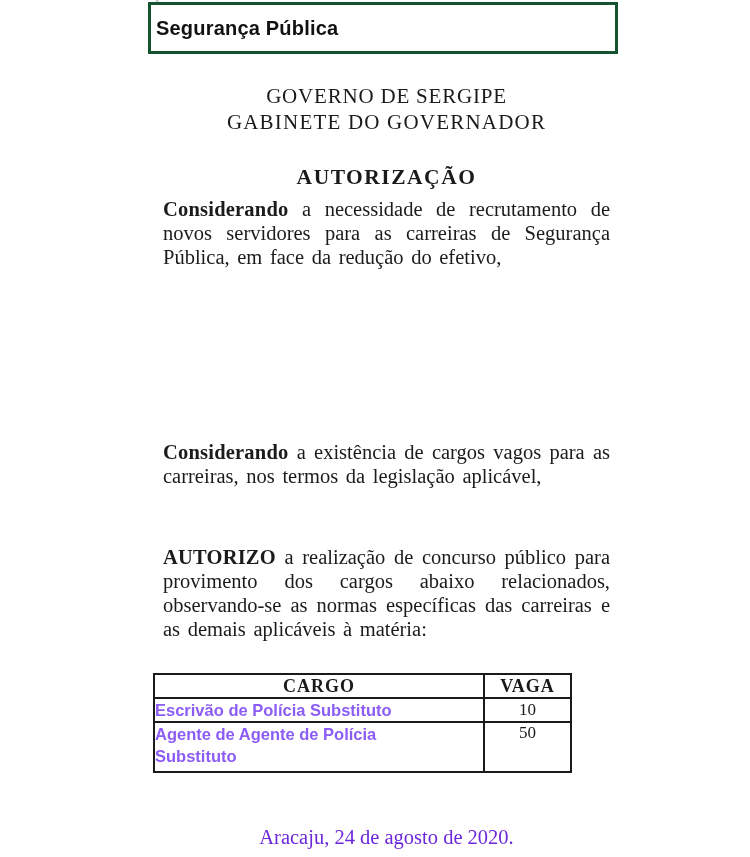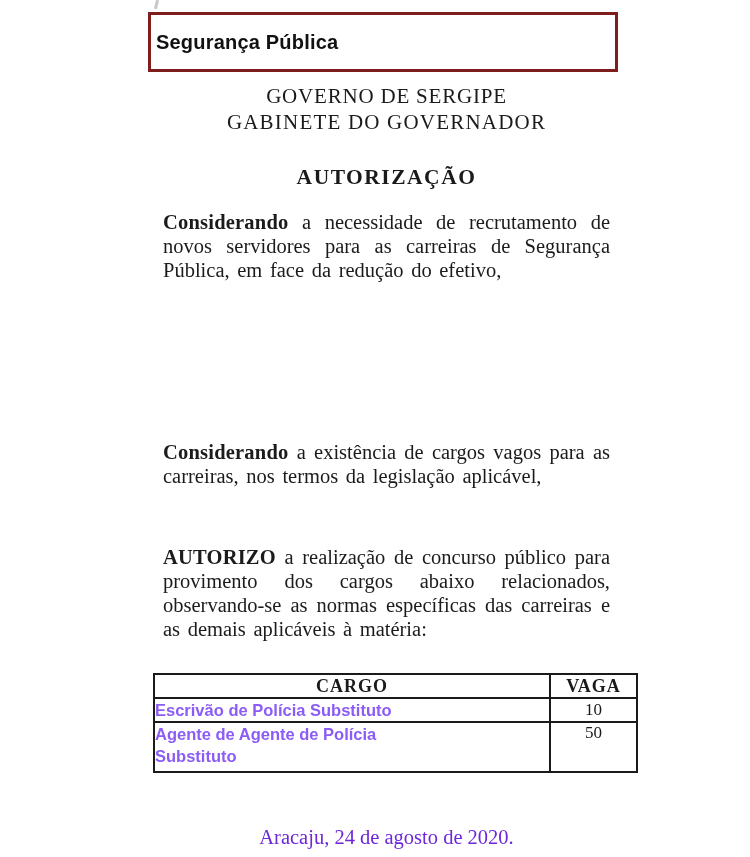--- a/index.html
+++ b/index.html
@@ -9,22 +9,22 @@
     background:#ffffff;
     color:#1a1a1a;
     font-family:"Liberation Serif",serif;
     overflow:hidden;
   }
   .scan-artifact{
     position:absolute;left:155px;top:0;width:3px;height:9px;
     background:#c9c9c9;transform:rotate(14deg);
   }
   .category-box{
-    position:absolute;left:148px;top:12px;width:470px;height:60px;
-    border:3px solid #7f1d1d;box-sizing:border-box;
+    position:absolute;left:148px;top:2px;width:470px;height:52px;
+    border:3px solid #14532d;box-sizing:border-box;
     display:flex;align-items:center;background:#ffffff;
   }
   .category-box .label{
     font-family:"Liberation Sans",sans-serif;
     font-weight:700;font-size:20px;color:#111;
     padding-left:5px;letter-spacing:0.2px;white-space:nowrap;
   }
   .letterhead{
     position:absolute;left:163px;top:84px;width:447px;text-align:center;
   }
@@ -33,32 +33,32 @@
   .doc-title{
     position:absolute;left:163px;top:165px;width:447px;margin:0;
     text-align:center;font-size:21.5px;font-weight:700;letter-spacing:1.5px;
   }
   .para{
     position:absolute;left:163px;width:447px;margin:0;
     font-size:20.5px;line-height:24px;text-align:justify;
     word-spacing:2.5px;color:#1b1b1b;
   }
   .para b{letter-spacing:0.2px;}
-  .p1{top:210px;}
+  .p1{top:197px;}
   .p2{top:334px;}
   .p3{top:440px;}
   .p4{top:545px;font-family:Liberation Serif, serif;}
   .cargo-table{
     position:absolute;left:153px;top:673px;width:417px;
     border-collapse:collapse;table-layout:fixed;background:#ffffff;
   }
   .cargo-table th,.cargo-table td{
     border:2px solid #1a1a1a;padding:0;box-sizing:border-box;
   }
-  .th-cargo{width:396px;}
+  .th-cargo{width:330px;}
   .th-vaga{width:87px;}
   .cargo-table th{
     font-size:18px;font-weight:700;letter-spacing:1px;
     text-align:center;height:24px;
   }
   .td-cargo{
     font-family:"Liberation Sans",sans-serif;font-weight:700;
     font-size:16.5px;color:#8b5cf6;line-height:22px;
     padding:0 4px 0 7px;
   }

